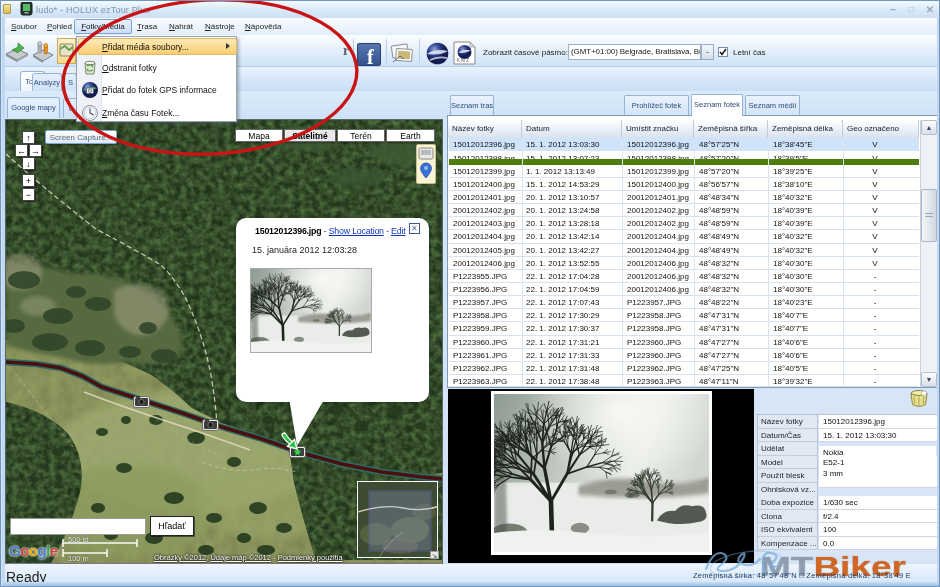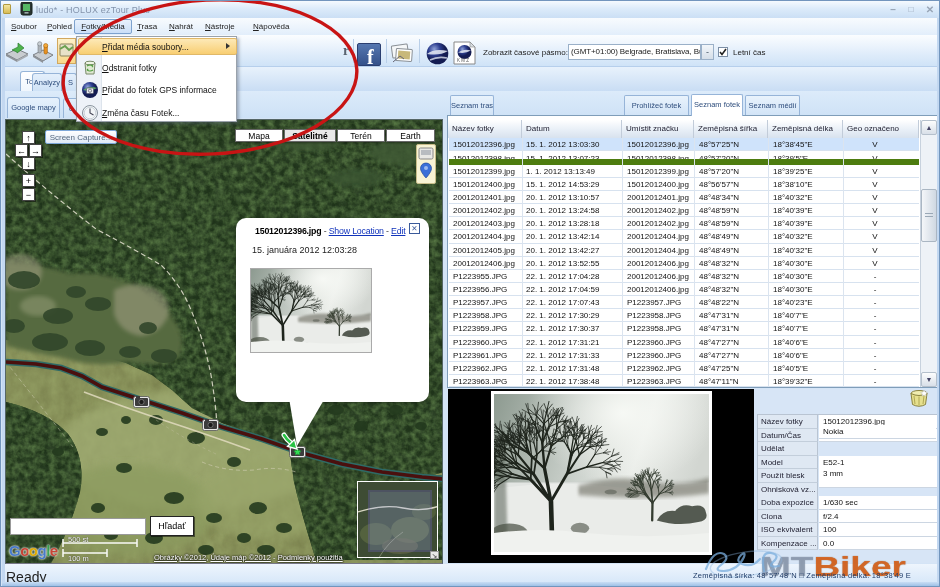--- a/index.html
+++ b/index.html
@@ -48,21 +48,21 @@
 <div class="abs titletxt">ludo* - HOLUX ezTour Plus</div>
 <div class="abs winbtn" style="left:886px">–</div>
 <div class="abs winbtn" style="left:904px;font-size:8.5px">□</div>
 <div class="abs winbtn" style="left:923px">✕</div>
 <div class="menubar">
 <div class="mitem" style="left:8px"><u>S</u>oubor</div>
 <div class="mitem" style="left:44px"><u>P</u>ohled</div>
 <div class="mitem" style="left:134px"><u>T</u>rasa</div>
 <div class="mitem" style="left:166px"><u>N</u>ahrát</div>
 <div class="mitem" style="left:202px"><u>N</u>ástroje</div>
-<div class="mitem" style="left:250px"><u>N</u>ápověda</div>
+<div class="mitem" style="left:242px"><u>N</u>ápověda</div>
 <div style="position:absolute;left:71px;top:1px;width:58px;height:15px;background:linear-gradient(#e8f1fc,#cbdff7);border:1px solid #7da2ce;border-radius:2px;font-size:8px;color:#222;text-align:center;line-height:14px"><u>F</u>otky/Média</div>
 </div>
 <div class="abs toolbar"></div>
 <svg class="abs" style="left:3px;top:40px" width="26" height="22">
 <path d="M2 13 L13 8 L24 13 L13 19 Z" fill="#c8ccd0" stroke="#7a7f85"></path>
 <path d="M2 13 L13 19 L13 21 L2 15 Z" fill="#8d9298"></path>
 <path d="M24 13 L13 19 L13 21 L24 15 Z" fill="#a7acb2"></path>
 <path d="M8 9 L14 6 L14 2 L20 7 L13 12 L13 11 Z" fill="#4db44d" stroke="#2e7a2e" stroke-width="0.7"></path>
 </svg>
 <svg class="abs" style="left:30px;top:40px" width="24" height="22">
@@ -1137,21 +1137,21 @@
 <path d="M3 4.5 L4.5 15.5 Q11 19 17.5 15.5 L19 4.5 Q11 8.5 3 4.5 Z" fill="#e6e08e" stroke="#8a8340"></path>
 <path d="M6 7 L7 15 M11 7.5 L11 16 M16 7 L15 15" stroke="#b0a855" stroke-width="1"></path>
 <path d="M16 1 L17.2 3 L19.5 3.4 L17.8 5 L18.2 7.2 L16 6 L14 7.2 L14.4 5 L12.8 3.4 L15 3 Z" fill="#fff" stroke="#aaa" stroke-width="0.4"></path>
 </svg>
 <div class="abs" style="left:756px;top:413px;width:181px;height:136px;border-top:1px solid #b9c4d2;border-left:1px solid #b9c4d2">
 <div class="proplbl" style="top:0.0px;height:13.5px">Název fotky</div>
 <div class="propval" style="top:0.0px;height:13.5px;width:119px">15012012396.jpg</div>
 <div class="proplbl" style="top:13.5px;height:13.5px">Datum/Čas</div>
 <div class="propval" style="top:13.5px;height:13.5px;width:119px">15. 1. 2012 13:03:30</div>
 <div class="proplbl" style="top:27.0px;height:13.5px">Udělat</div>
-<div class="propval" style="top:10px;height:13.5px;width:117px">Nokia</div>
+<div class="propval" style="top:31px;height:13.5px;width:117px">Nokia</div>
 <div class="proplbl" style="top:40.5px;height:13.5px">Model</div>
 <div class="propval" style="top:40.5px;height:13.5px;width:119px">E52-1</div>
 <div class="proplbl" style="top:54.0px;height:13.5px">Použít blesk</div>
 <div class="propval" style="top:54.0px;height:13.5px;width:119px">Ne</div>
 <div class="proplbl" style="top:67.5px;height:21px">Ohnisková vz...</div>
 <div class="propval" style="top:52px;height:21px;width:119px">3 mm</div>
 <div class="proplbl" style="top:81.0px;height:13.5px">Doba expozice</div>
 <div class="propval" style="top:81.0px;height:13.5px;width:119px">1/630 sec</div>
 <div class="proplbl" style="top:94.5px;height:13.5px">Clona</div>
 <div class="propval" style="top:94.5px;height:13.5px;width:119px">f/2.4</div>

